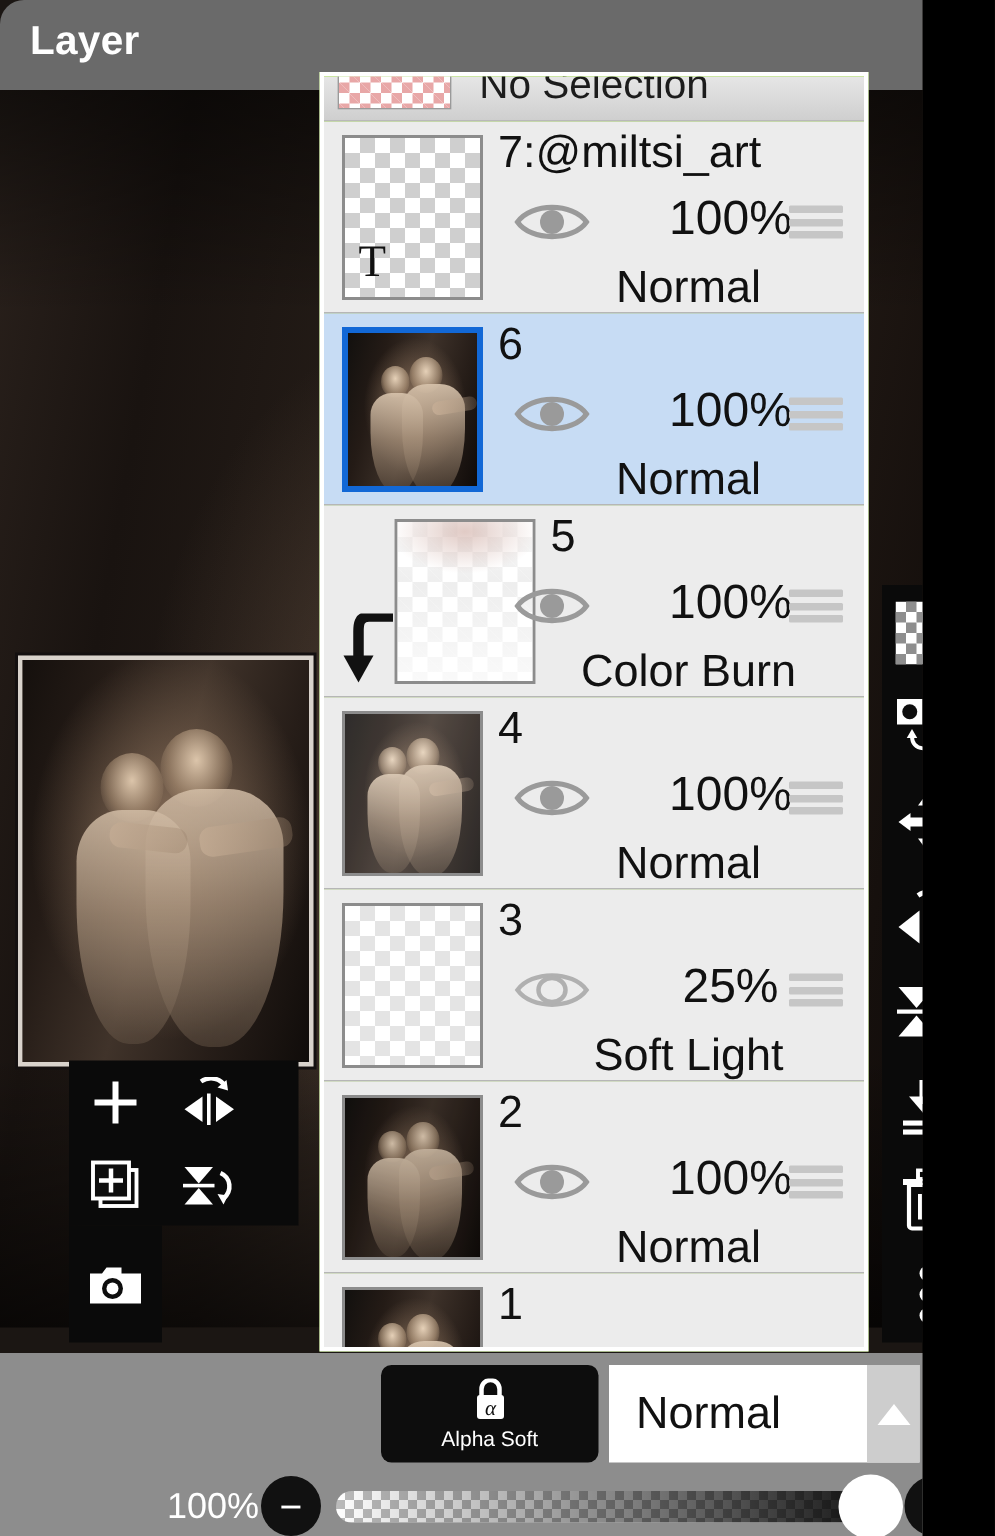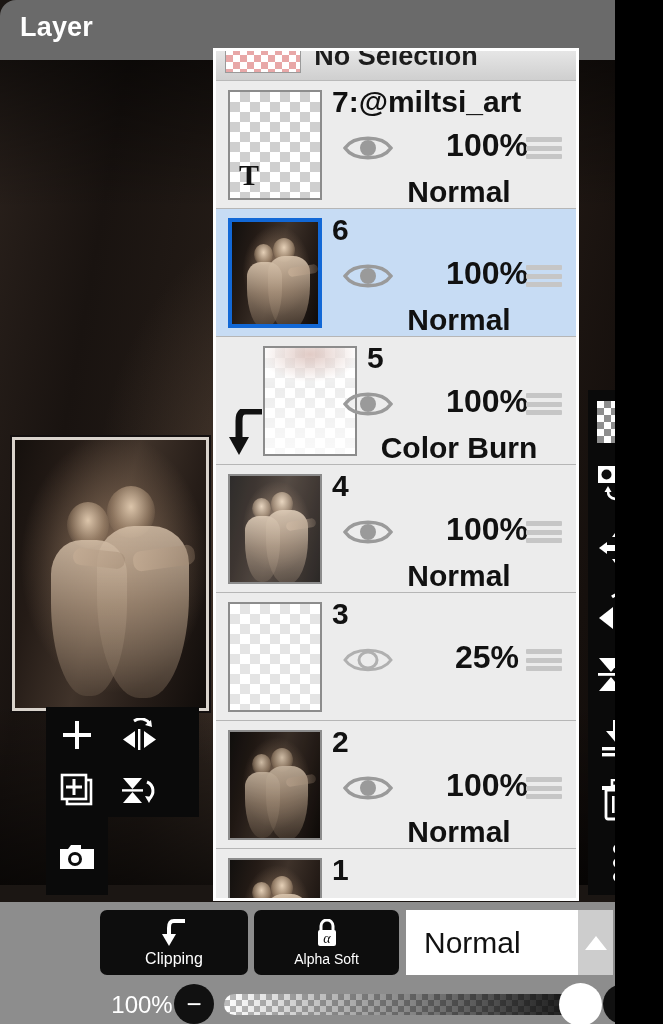--- a/index.html
+++ b/index.html
@@ -107,21 +107,21 @@
   .rt-btn {
     width:60px; height:63px;
     display:flex; align-items:center; justify-content:center;
   }
 
   
   .layer-panel {
     position:absolute; left:213px; top:48px; width:366px; height:853px;
     background:#84cc16;
     border:3px solid #ffffff;
-    overflow:hidden; z-index: 7; font-weight: bold;
+    overflow:hidden; z-index: 7;
   }
   .layer-scroll { position:absolute; inset:0; }
 
   .selrow {
     position:relative; height:30px; background:linear-gradient(180deg,#e6e6e6,#cfcfcf);
     border-bottom:1px solid #b9b9b9;
     display:flex; align-items:center;
   }
   .selrow-thumb {
     margin-left:9px; width:76px; height:26px; border:1px solid #9a9a9a;
@@ -566,20 +566,21 @@
           <div class="thumb-checker soft"></div>
         </div>
         <div class="lr-name">3</div>
         <div class="lr-eye">
           <svg width="52" height="34" viewBox="0 0 52 34">
               <path d="M3 17 C12 4 40 4 49 17 C40 30 12 30 3 17 Z" fill="none" stroke="#b0b0b0" stroke-width="3"></path>
               <ellipse cx="26" cy="17" rx="9" ry="8" fill="none" stroke="#b0b0b0" stroke-width="3"></ellipse>
             </svg>
         </div>
         <div class="lr-opacity">25%</div>
+        <div class="lr-blend">Soft Light</div>
         <div class="lr-handle">
             <i></i>
             <i></i>
             <i></i>
           </div>
       </div>
 
       <div class="layer-row">
         <div class="lr-thumb">
           <div class="thumb-art">
@@ -627,27 +628,20 @@
         </div>
         <div class="lr-opacity">100%</div>
 
       </div>
 
     </div>
   </div>
 
   <div class="bottom-bar">
 
-    <div class="btn-dark" id="clipping-button">
-      <svg width="30" height="30" viewBox="0 0 30 30">
-        <path d="M26 3 L15 3 C10 3 10 7 10 10 L10 17" stroke="#fff" stroke-width="4" fill="none"></path>
-        <path d="M10 28 L3 16 L17 16 Z" fill="#fff"></path>
-      </svg>
-      <div class="lbl">Clipping</div>
-    </div>
 
     <div class="btn-dark" id="alpha-lock-button">
       <svg width="28" height="30" viewBox="0 0 28 30">
         <path d="M8 12 L8 7 A6 6 0 0 1 20 7 L20 12" stroke="#fff" stroke-width="3" fill="none"></path>
         <rect x="5" y="11" width="18" height="16" rx="2" fill="#fff"></rect>
         <text x="14" y="24" font-family="'Liberation Serif',serif" font-style="italic" font-size="14" fill="#0d0d0d" text-anchor="middle">α</text>
       </svg>
       <div class="lbl sm">Alpha Soft</div>
     </div>
 

